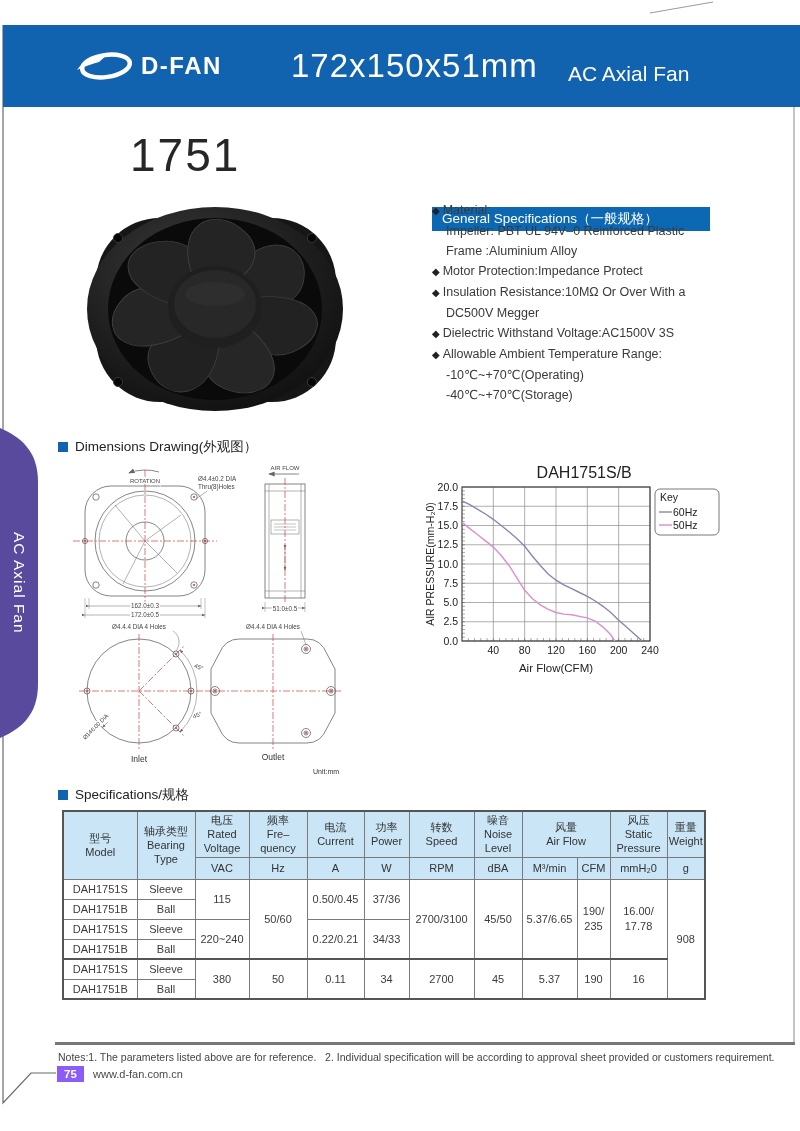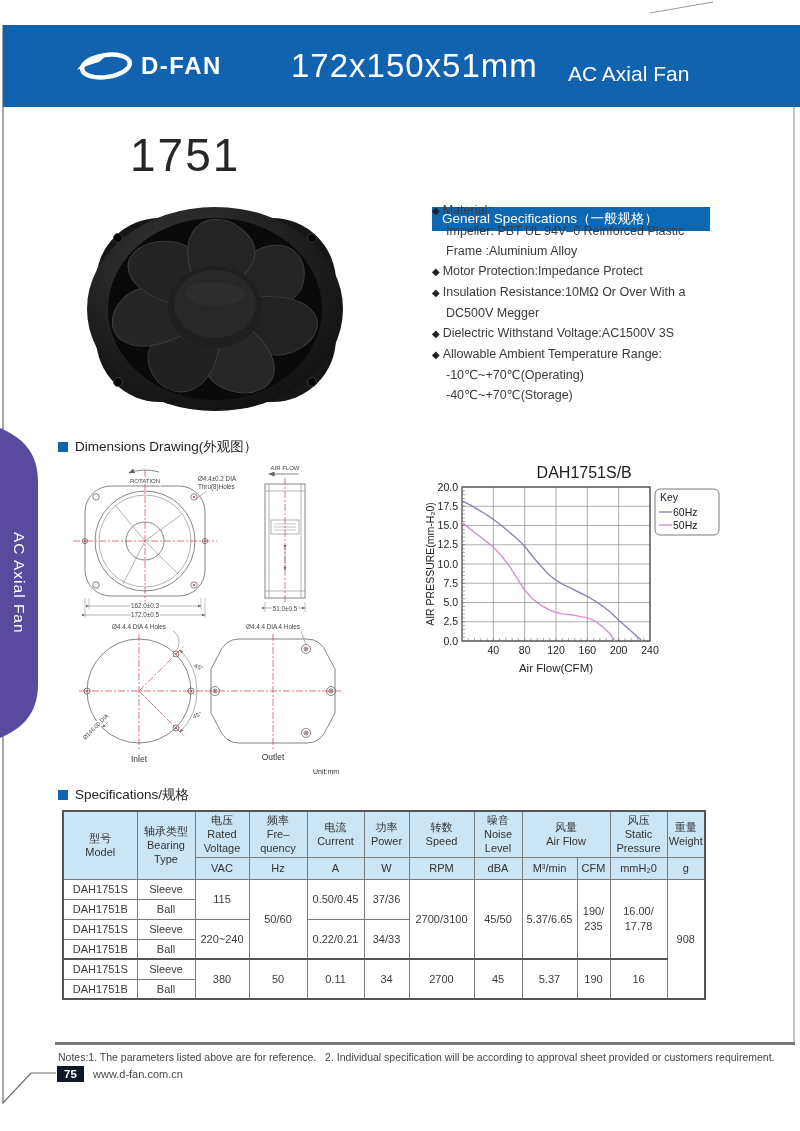--- a/index.html
+++ b/index.html
@@ -37,21 +37,21 @@
   table.spec{border-collapse:collapse;border:2px solid #555;table-layout:fixed;}
   table.spec td{border:1px solid #7a7a7a;text-align:center;vertical-align:middle;font-size:11px;
                 color:#3c3c3c;white-space:pre-line;line-height:1.3;padding:0 1px;}
   table.spec thead td{background:#c9e5f6;color:#333;}
   table.spec tr.hr0{height:46px;} table.spec tr.hr1{height:22px;}
   table.spec tbody tr{height:20px;}
   table.spec tbody tr.grp td{border-top:2px solid #555;}
 
   .rule{position:absolute;left:55px;top:1042px;width:740px;height:3px;background:#777;}
   .notes{position:absolute;left:58px;top:1051px;width:720px;font-size:10.5px;color:#444;white-space:pre-wrap;}
-  .page-num{position:absolute;left:57px;top:1066px;width:27px;height:16px;background:#0f172a;color:#fff;
+  .page-num{position:absolute;left:57px;top:1066px;width:27px;height:16px;background:#8b5cf6;color:#fff;
             font-size:11.5px;font-weight:bold;text-align:center;line-height:16px;}
   .website{position:absolute;left:93px;top:1068px;font-size:11px;color:#4a4a4a;}
 
   svg text{font-family:"Liberation Sans","DejaVu Sans",sans-serif;}
 </style>
 </head>
 <body>
 
 <div class="page">
 

